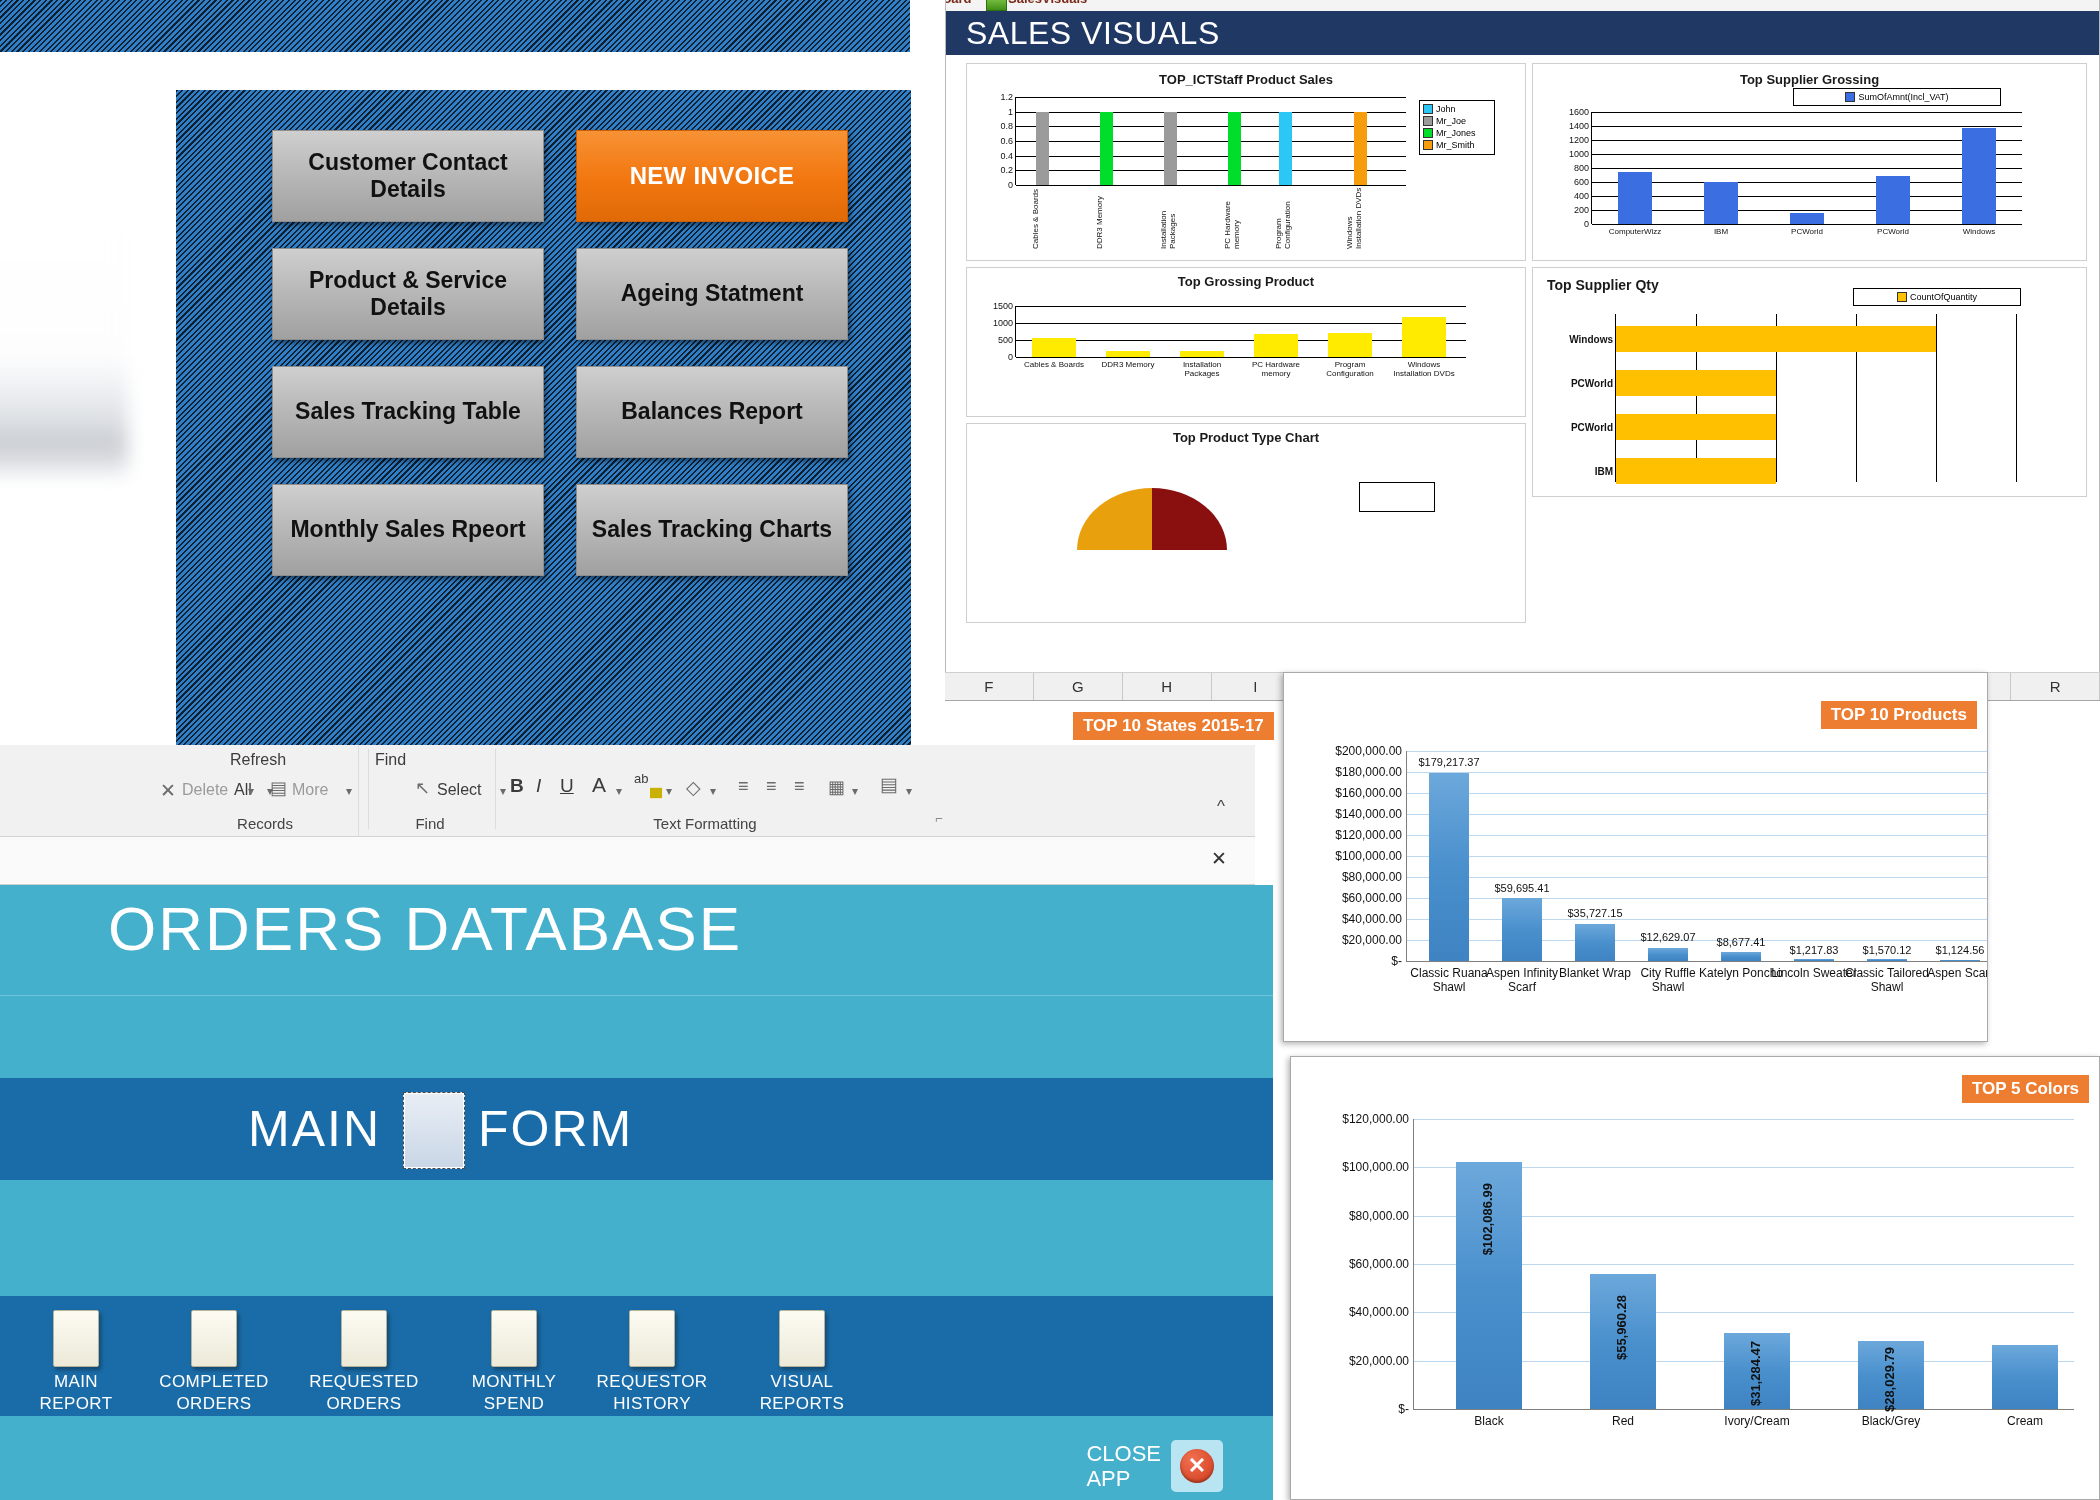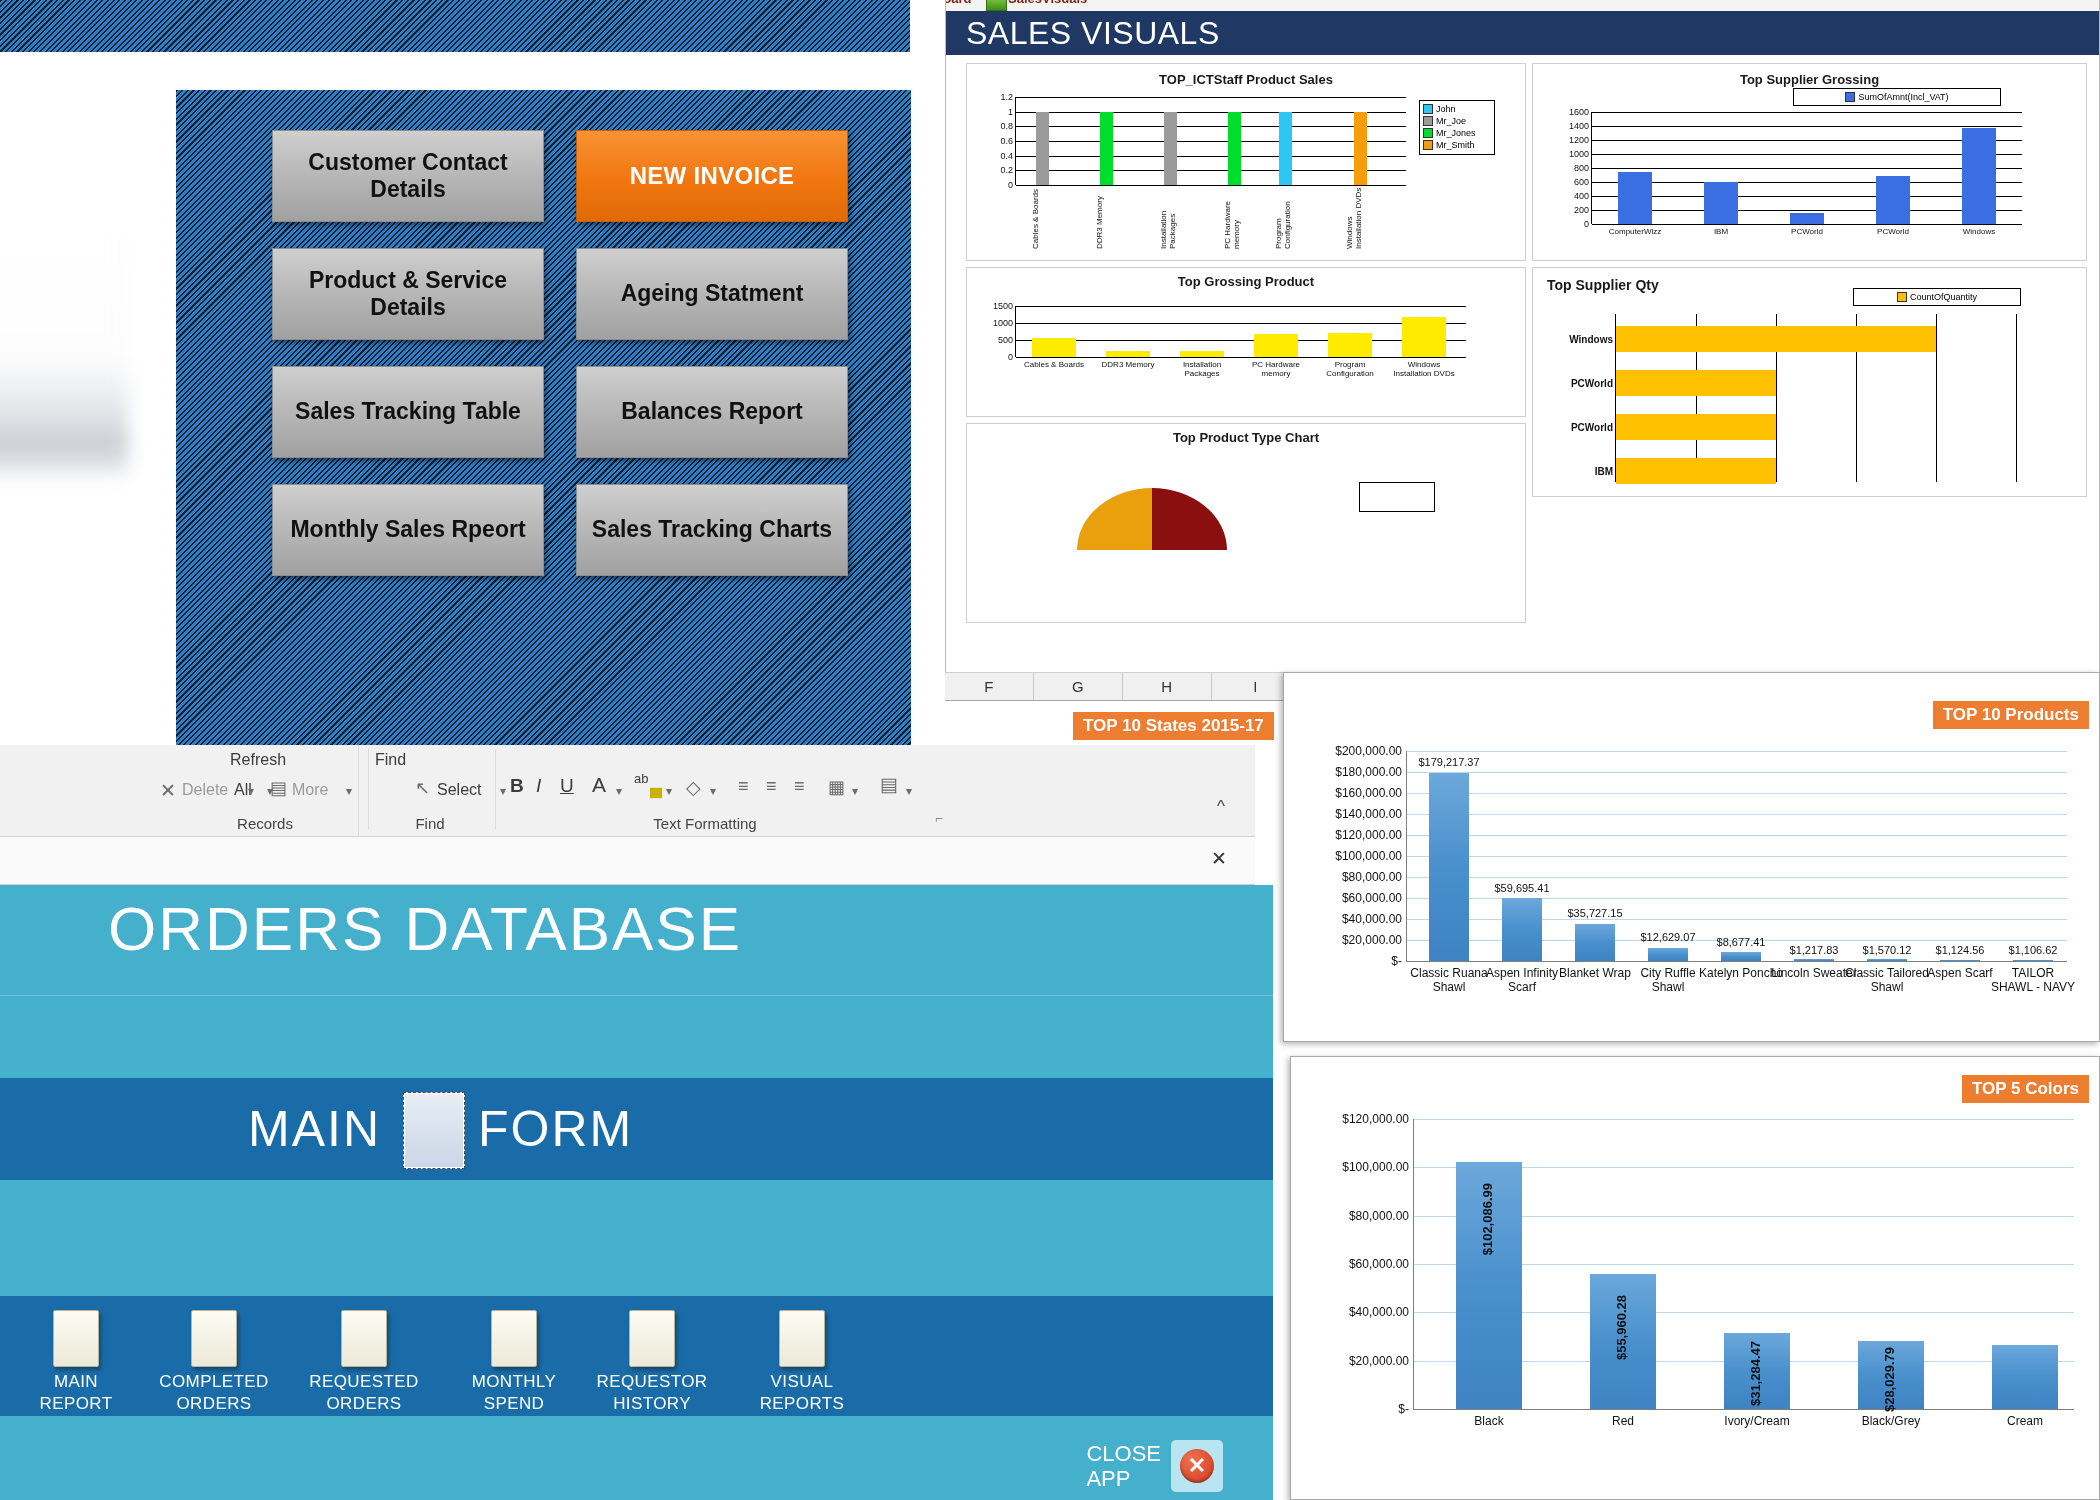--- a/index.html
+++ b/index.html
@@ -109,21 +109,21 @@
   #close-app{position:absolute;right:50px;top:555px;display:flex;align-items:center;gap:10px;cursor:pointer;}
   #close-app .ca-txt{font-size:22px;color:#fff;line-height:1.15;}
   #close-app .ca-btn{width:52px;height:52px;background:#b9e5f3;border-radius:5px;
      display:flex;align-items:center;justify-content:center;}
   #close-app .ca-x{width:34px;height:34px;border-radius:50%;
      background:radial-gradient(circle at 35% 30%,#f07050,#cf3a1c);
      color:#fff;font-size:22px;font-weight:bold;display:flex;align-items:center;justify-content:center;
      box-shadow:inset 0 -2px 3px rgba(0,0,0,.3);}
 
   
-  #xl-prod{position:absolute;left:1283px;top:672px;width:817px;height:370px;
+  #xl-prod{position:absolute;left:1283px;top:672px;width:705px;height:370px;
            background:#fff;border:1px solid #a9a9a9;box-shadow:-2px 2px 6px rgba(0,0,0,.3);
            box-sizing:border-box;overflow:hidden;}
   #xl-colhdr{position:absolute;left:945px;top:672px;width:1155px;height:29px;background:#f0f0f0;
              border-top:1px solid #d0d0d0;border-bottom:1px solid #a6a6a6;box-sizing:border-box;
              display:flex;}
   .colcell{flex:1;border-right:1px solid #c9c9c9;font-size:15px;color:#333;
            display:flex;align-items:center;justify-content:center;box-sizing:border-box;}
   .colcell.active{background:#d4d4d4;border-bottom:3px solid #217346;color:#217346;font-weight:bold;}
 
   

